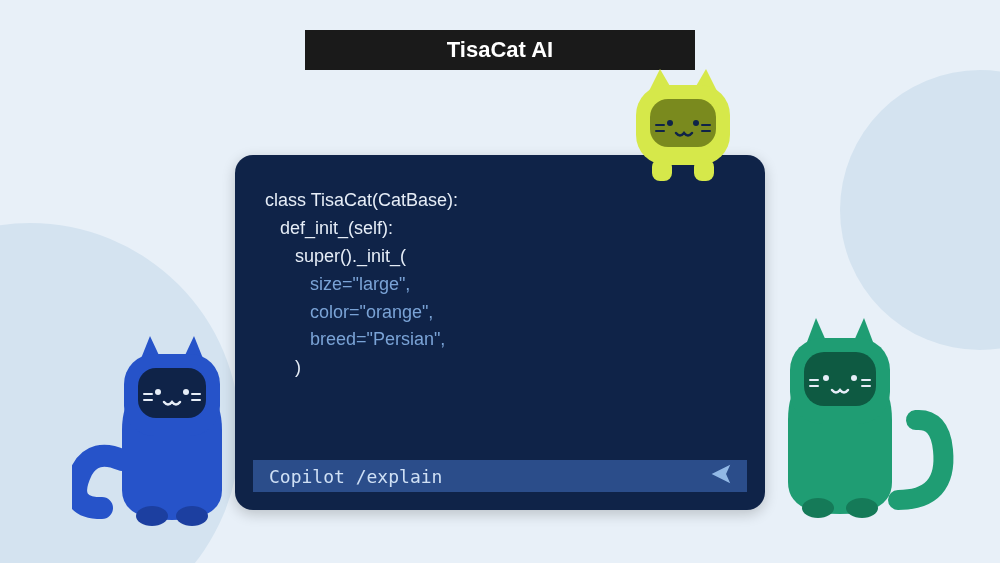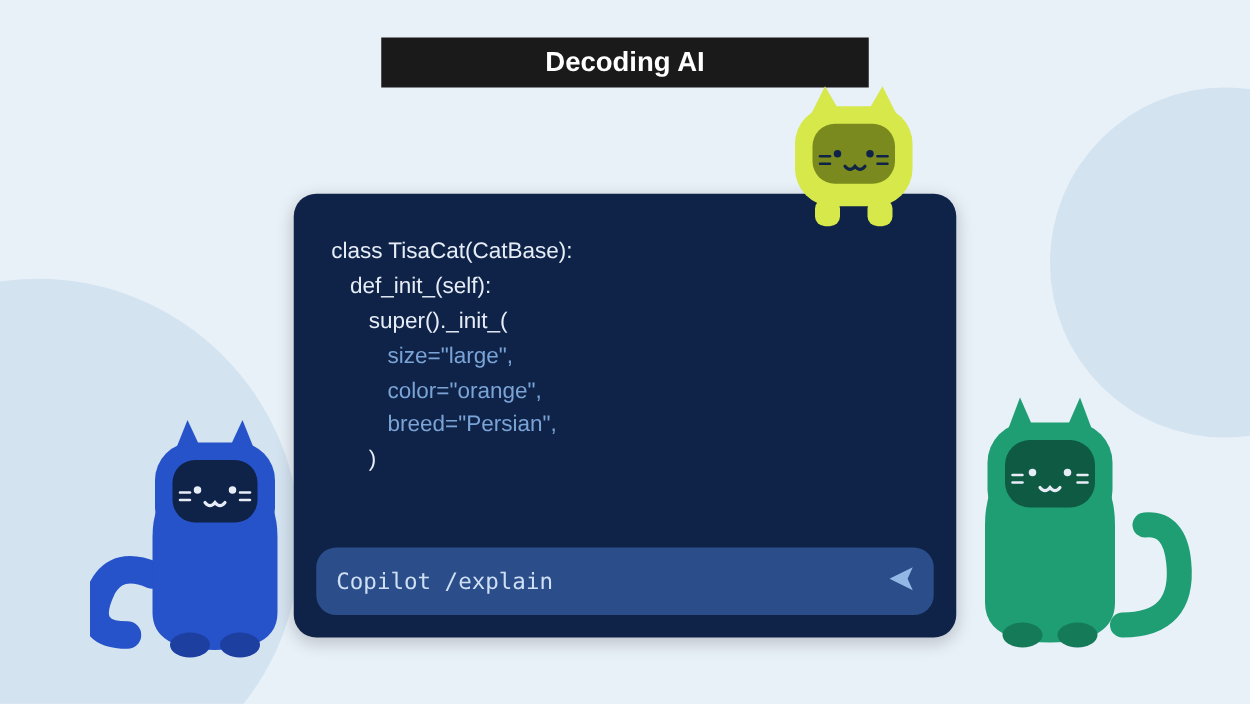--- a/index.html
+++ b/index.html
@@ -61,23 +61,23 @@
   color: #e6edf7;
   white-space: pre;
 }
 .kw { color: #e6edf7; }
 .param { color: #7aa3d6; }
 .copilot-bar {
   position: absolute;
   left: 18px;
   right: 18px;
   bottom: 18px;
-  height: 54px;
+  height: 32px;
   background: #2b4d8a;
-  border-radius: 16px;
+  border-radius: 0;
   display: flex;
   align-items: center;
   padding: 0 16px;
   justify-content: space-between;
 }
 .copilot-text {
   color: #cfe0f5;
   font-size: 18px;
   font-family: ui-monospace, Menlo, Consolas, monospace;
 }
@@ -92,21 +92,21 @@
 .cat-blue   { left: 72px;  top: 320px; }
 .cat-green  { left: 748px; top: 300px; }
 </style>
 </head>
 <body>
 
 <div class="bg-shape-left"></div>
 <div class="bg-shape-right"></div>
 
 <div class="title-bar">
-  <span>Decoding AI</span>
+  <span>TisaCat AI</span>
 </div>
 
 <div class="code-panel">
   <div class="code-block"><span class="kw">class TisaCat(CatBase):</span>
 <span class="kw">   def_init_(self):</span>
 <span class="kw">      super()._init_(</span>
 <span class="param">         size="large",</span>
 <span class="param">         color="orange",</span>
 <span class="param">         breed="Persian",</span>
 <span class="kw">      )</span></div>

